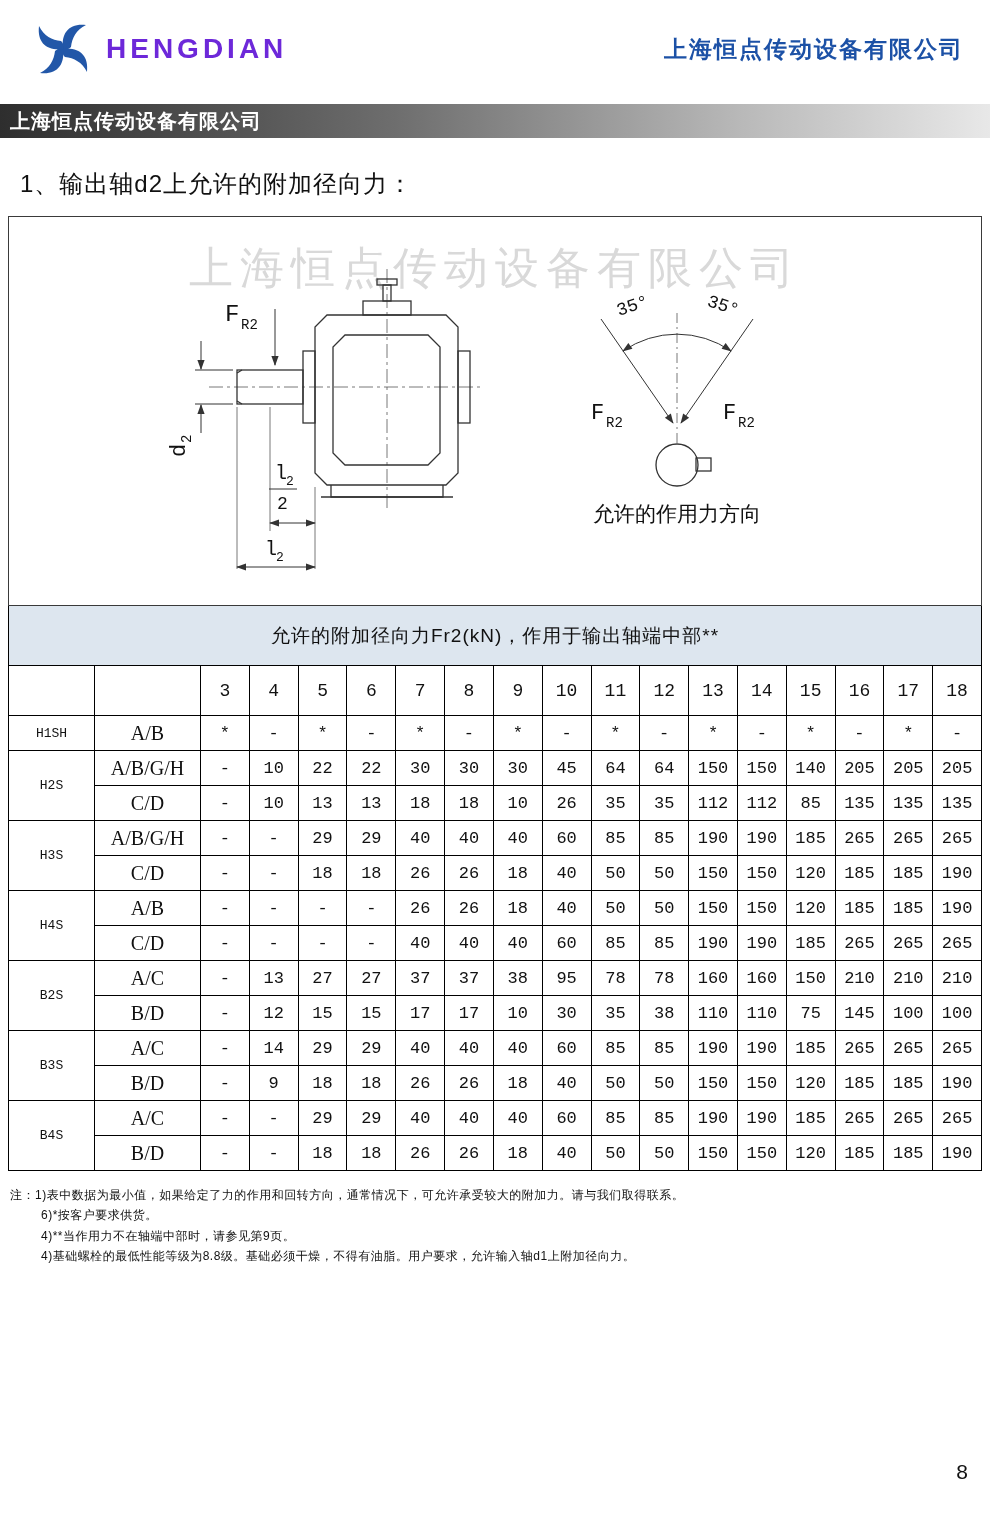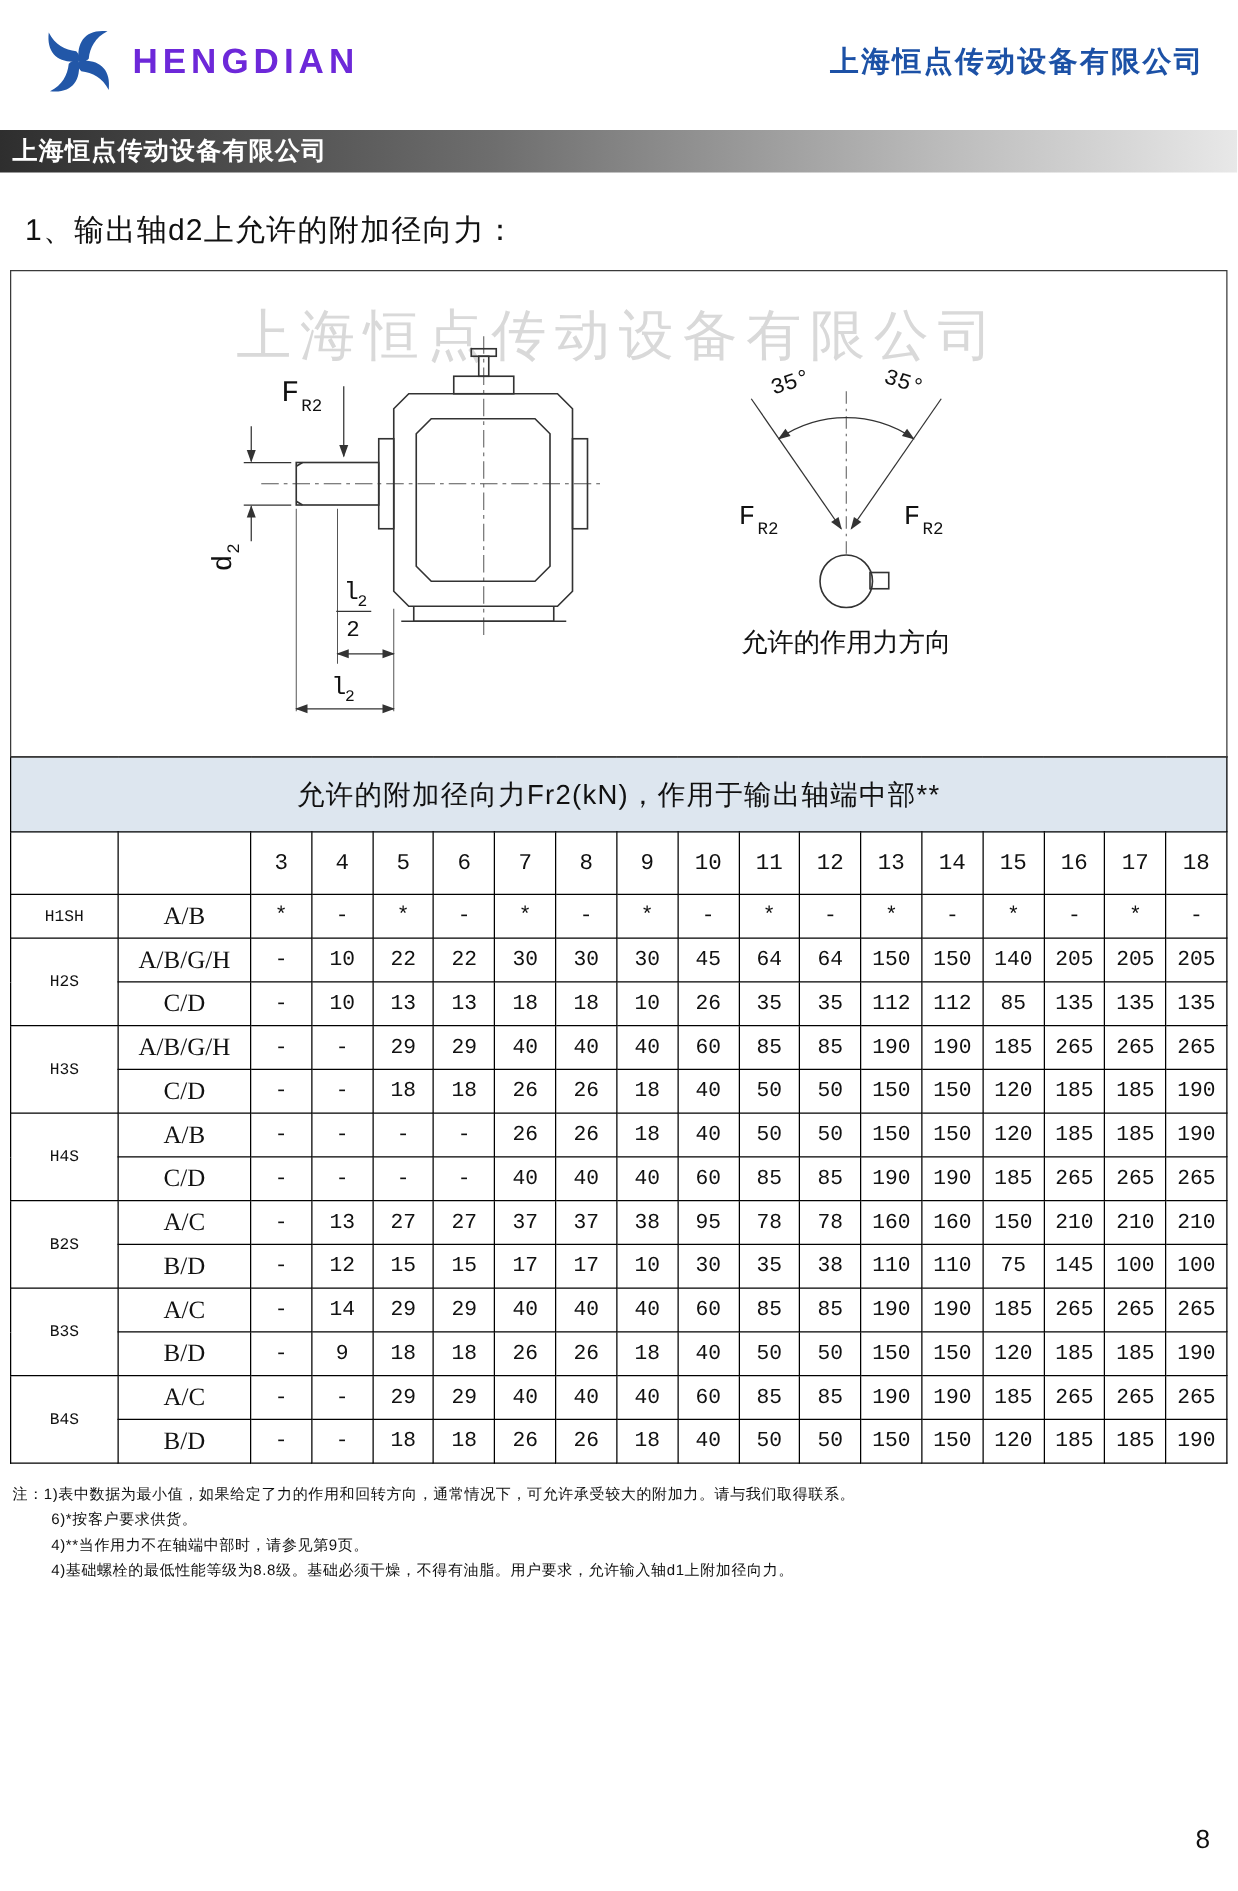--- a/index.html
+++ b/index.html
@@ -66,21 +66,21 @@
     font-family:"Liberation Mono", monospace;
   }
   .force-table th, .force-table td {
     border:1px solid #000;
     text-align:center; vertical-align:middle;
     padding:0;
   }
   .caption-row { height:60px; background:#dde6ef; }
   .caption-cell {
     font-family:"Liberation Sans", sans-serif;
-    font-size:22px; font-weight:normal; letter-spacing:1px;
+    font-size:19px; font-weight:normal; letter-spacing:1px;
   }
   .size-header-row { height:50px; }
   .num-head { font-size:18px; font-weight:normal; }
   .force-table tbody tr { height:35px; }
   .model-cell { font-size:13px; }
   .variant-cell { font-size:20px;font-family:Liberation Serif, serif; }
   .value-cell { font-size:17px; }
 
   
   .notes {

